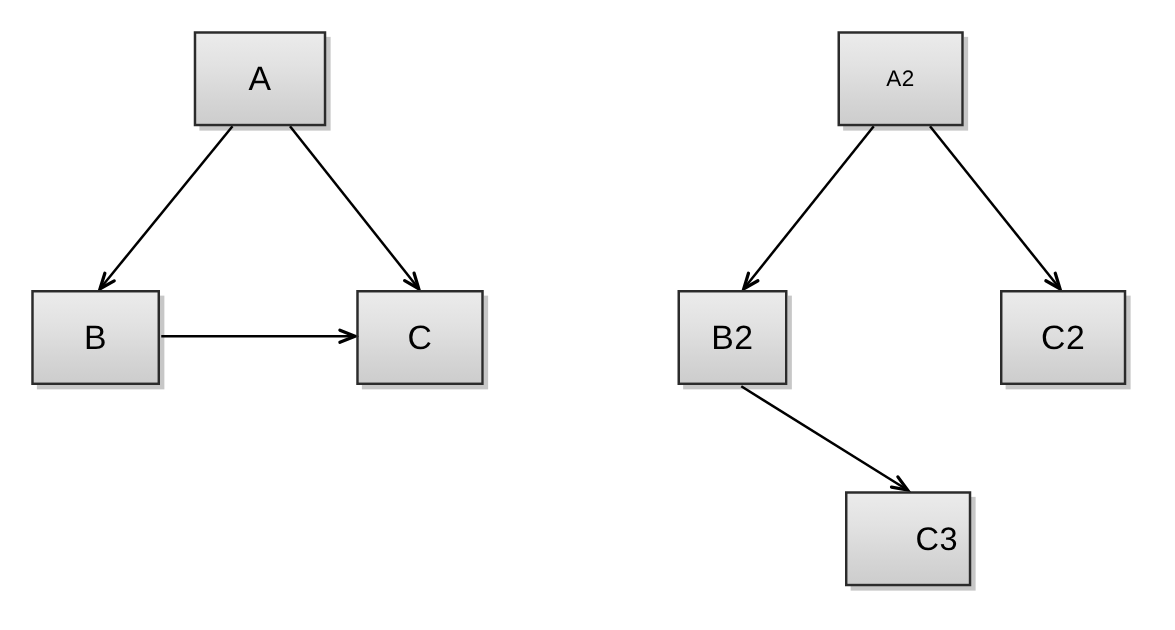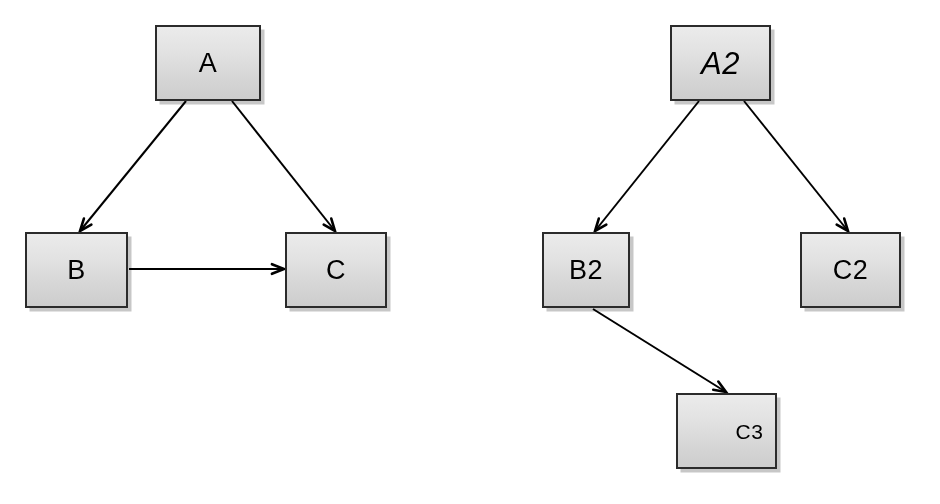--- a/index.html
+++ b/index.html
@@ -73,26 +73,26 @@
       <div class="node" style="left: 155px; top: 25px; width: 106px; height: 76px; border-color: rgb(43, 43, 43); border-width: 2px;">
         <span class="node-label" style="color: rgb(0, 0, 0); font-size: 27px;">A</span>
       </div>
       <div class="node" style="left: 25px; top: 232px; width: 103px; height: 76px; border-color: rgb(43, 43, 43); border-width: 2px;">
         <span class="node-label" style="color: rgb(0, 0, 0); font-size: 27px;">B</span>
       </div>
       <div class="node" style="left: 285px; top: 232px; width: 102px; height: 76px; border-color: rgb(43, 43, 43); border-width: 2px;">
         <span class="node-label" style="color: rgb(0, 0, 0); font-size: 27px;">C</span>
       </div>
       <div class="node" style="left: 670px; top: 25px; width: 101px; height: 76px; border-color: rgb(43, 43, 43); border-width: 2px;">
-        <span class="node-label" style="color: rgb(0, 0, 0); font-size: 31px; font-style: italic;">A2</span>
+        <span class="node-label" style="color: rgb(0, 0, 0); font-size: 18px;">A2</span>
       </div>
       <div class="node" style="left: 542px; top: 232px; width: 88px; height: 76px; border-color: rgb(43, 43, 43); border-width: 2px;">
         <span class="node-label" style="color: rgb(0, 0, 0); font-size: 27px;">B2</span>
       </div>
       <div class="node" style="left: 800px; top: 232px; width: 101px; height: 76px; border-color: rgb(43, 43, 43); border-width: 2px;">
         <span class="node-label" style="color: rgb(0, 0, 0); font-size: 27px;">C2</span>
       </div>
       <div class="node" style="left: 676px; top: 393px; width: 101px; height: 76px; border-color: rgb(43, 43, 43); border-width: 2px;">
-        <span class="node-label" style="color: rgb(0, 0, 0); font-size: 21px; margin-left: 46px;">C3</span>
+        <span class="node-label" style="color: rgb(0, 0, 0); font-size: 26px; margin-left: 46px;">C3</span>
       </div>
     </div>
 
 </div>
 
 </body></html>

